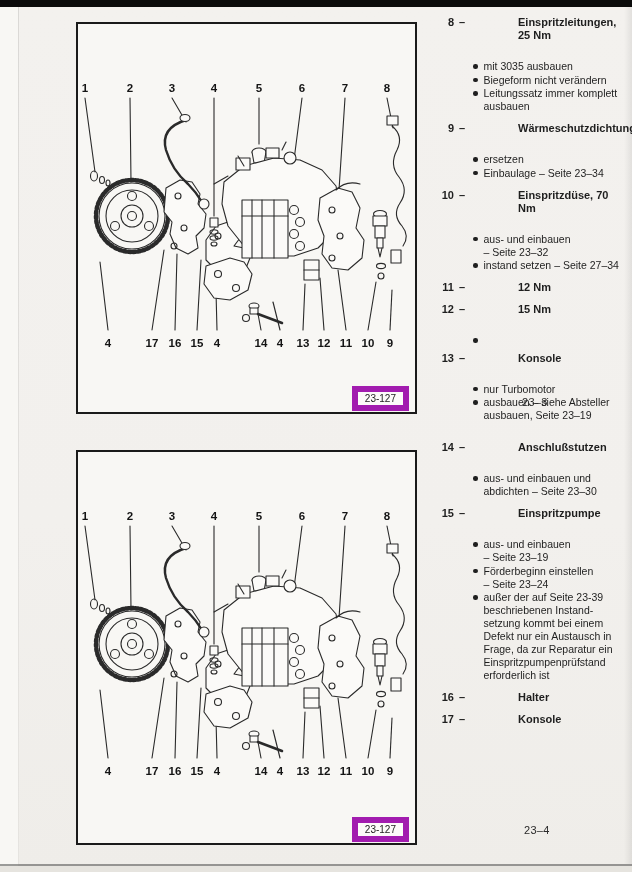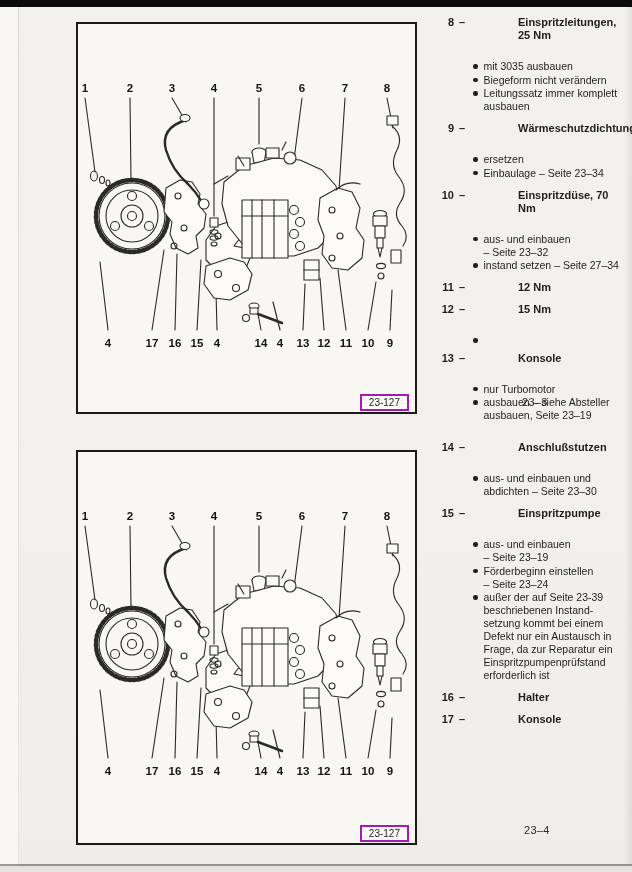--- a/index.html
+++ b/index.html
@@ -46,21 +46,21 @@
   .callout{
     position:absolute;transform:translateX(-50%);
     font-weight:bold;font-size:11.5px;line-height:12px;color:#141414;
     letter-spacing:.2px;
   }
   .callout-top{top:58px;}
   .callout-bot{top:313px;}
 
   .figure-label-box{
     position:absolute;right:6px;bottom:1px;
-    border:2px solid #a21caf;background:#fcfbf9;
+    border:6px solid #a21caf;background:#fcfbf9;
     font-size:10px;line-height:13px;padding:0 7px;color:#1c1c1c;margin-top:48px;
   }
 
   .page-number{
     position:absolute;font-size:11px;color:#2a2a2a;letter-spacing:.3px;
   }
   #page-number-1{left:522px;top:396px;}
   #page-number-2{left:524px;top:824px;}
 
   

